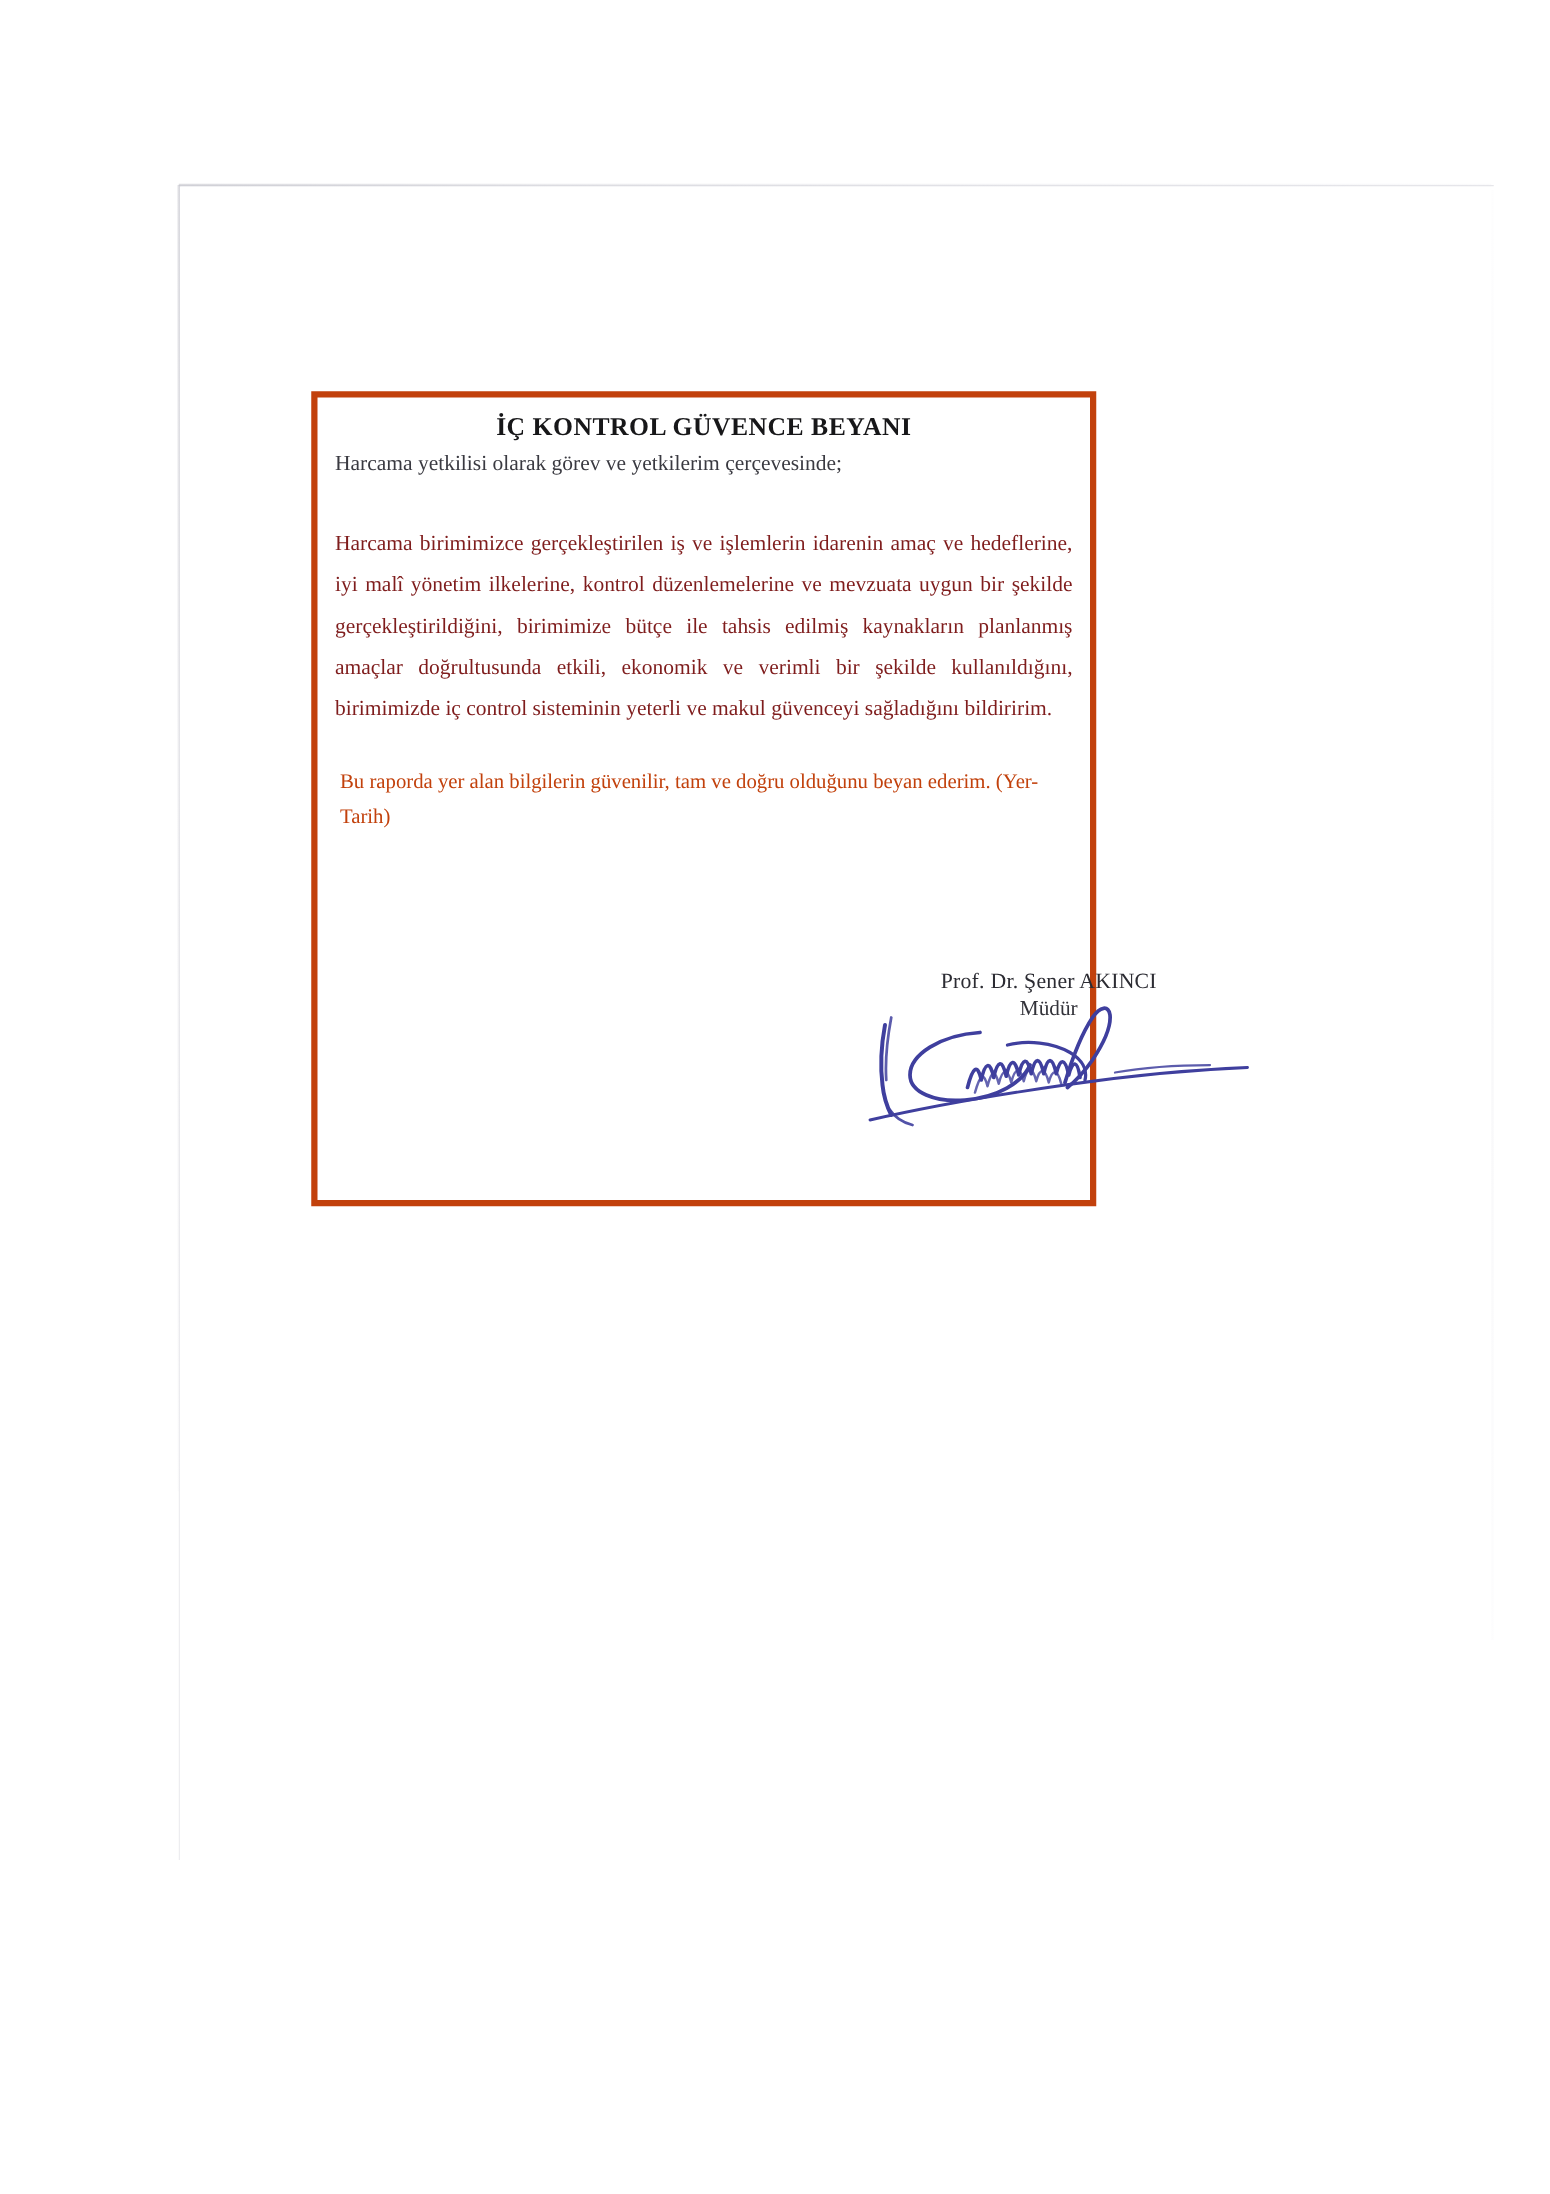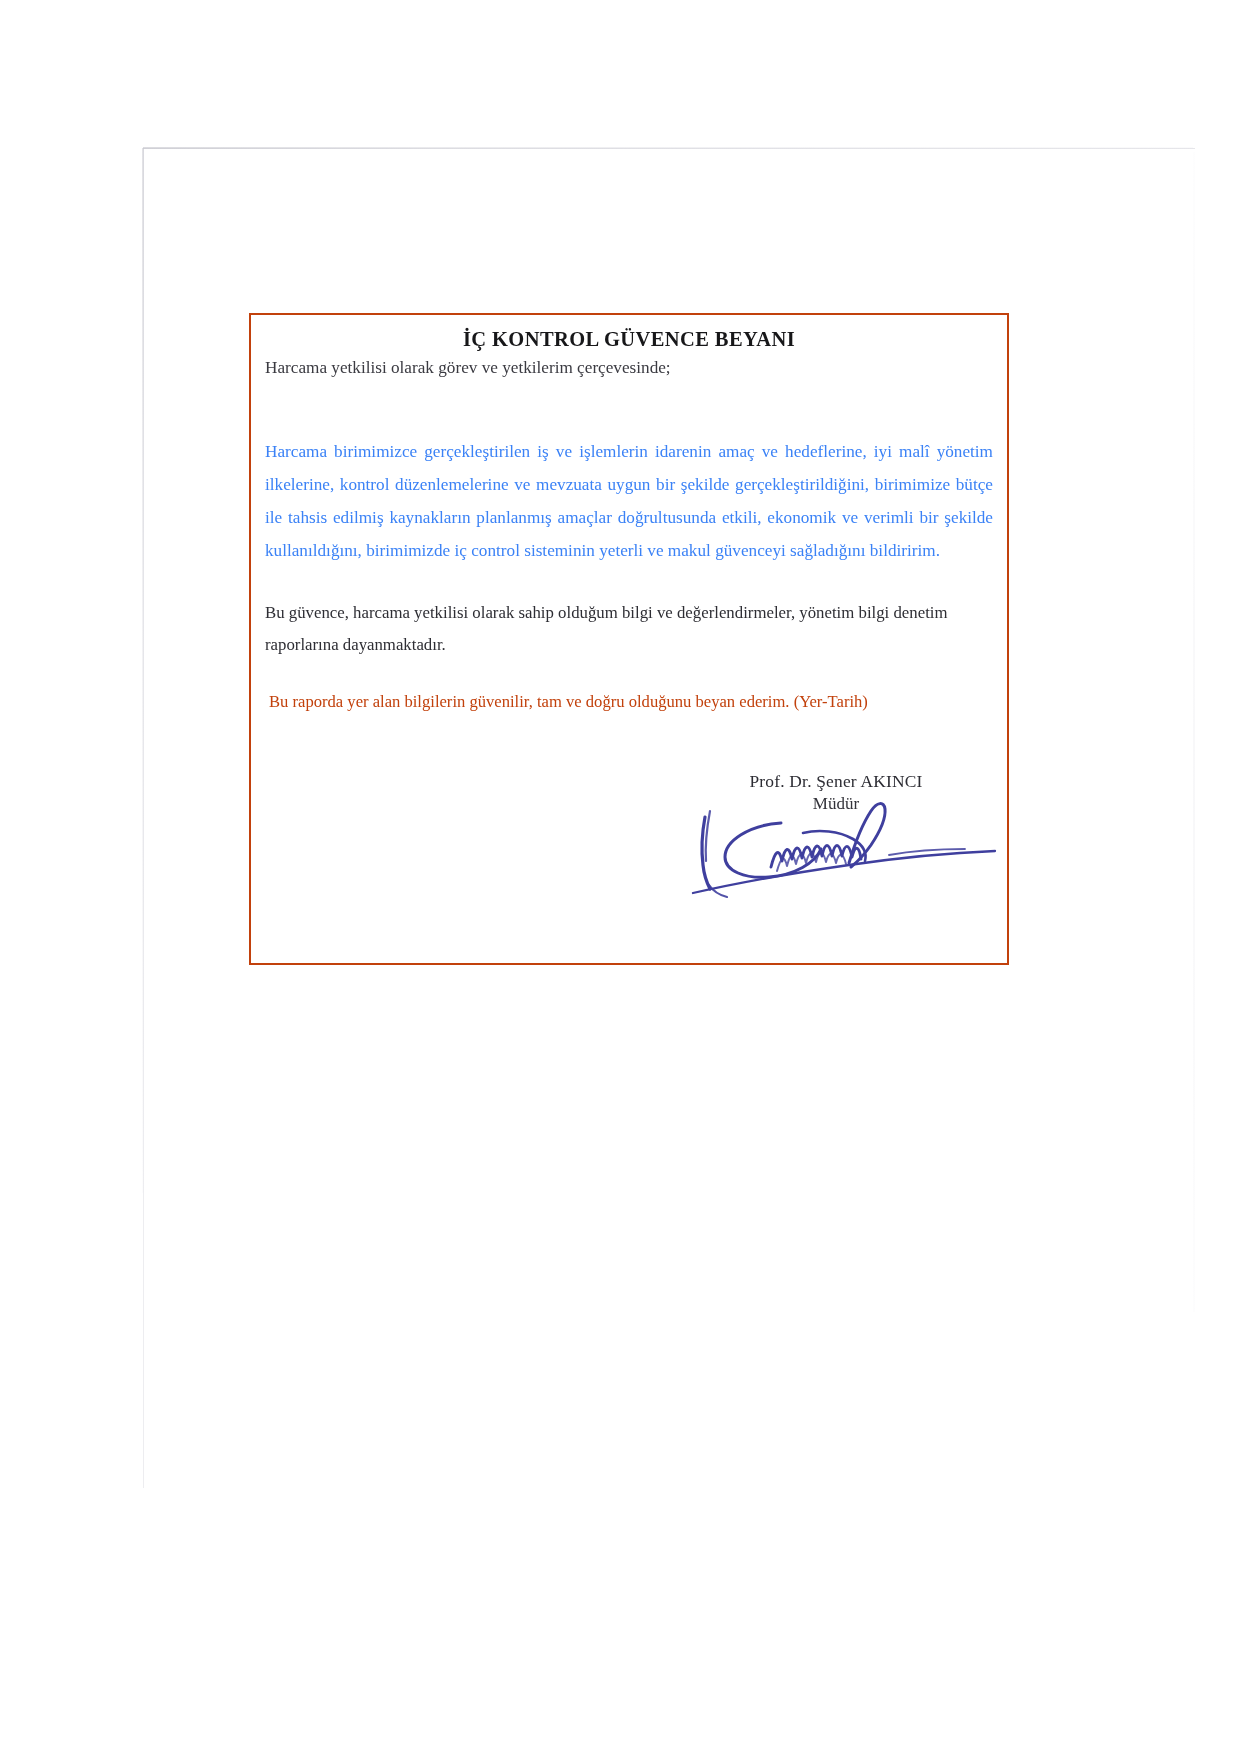--- a/index.html
+++ b/index.html
@@ -63,24 +63,24 @@
       rgba(240,240,244,0.10) 0%,
       rgba(226,226,232,0.26) 55%,
       rgba(234,234,240,0.10) 100%);
   }
 
   
   .statement-box {
     position: absolute;
     left: 249px;
     top: 313px;
-    width: 760px;
+    width: 628px;
     height: 652px;
     box-sizing: border-box;
-    border: 2px solid #c2410c;
+    border: 5px solid #c2410c;
     background: transparent;
   }
 
   .box-inner {
     position: absolute;
     left: 14px;
     top: 6px;
     right: 14px;
     color: #2b2b30;
   }
@@ -96,26 +96,26 @@
   }
 
   .intro-line {
     margin: 5px 0 0 0;
     font-size: 17.2px;
     color: #3a3a41;
     line-height: 1.45;
   }
 
   .body-para {
-    margin: 54px 0 0 0;
+    margin: 34px 0 0 0;
     font-size: 17.2px;
     line-height: 1.92;
     text-align: justify;
     text-justify: inter-word;
-    color: #3b82f6;
+    color: #7f1d1d;
   }
 
   .assurance-para {
     margin: 30px 0 0 0;
     font-size: 16.8px;
     line-height: 1.88;
     text-align: left;
     color: #2e2e34;
   }
 
@@ -168,21 +168,20 @@
 
   <div class="statement-box">
     <div class="box-inner">
 
       <div class="doc-title">İÇ KONTROL GÜVENCE BEYANI</div>
 
       <p class="intro-line">Harcama yetkilisi olarak görev ve yetkilerim çerçevesinde;</p>
 
       <p class="body-para">Harcama birimimizce gerçekleştirilen iş ve işlemlerin idarenin amaç ve hedeflerine, iyi malî yönetim ilkelerine, kontrol düzenlemelerine ve mevzuata uygun bir şekilde gerçekleştirildiğini, birimimize bütçe ile tahsis edilmiş kaynakların planlanmış amaçlar doğrultusunda etkili, ekonomik ve verimli bir şekilde kullanıldığını, birimimizde iç control sisteminin yeterli ve makul güvenceyi sağladığını bildiririm.</p>
 
-      <p class="assurance-para">Bu güvence, harcama yetkilisi olarak sahip olduğum bilgi ve değerlendirmeler, yönetim bilgi denetim raporlarına dayanmaktadır.</p>
 
       <p class="declaration-para">Bu raporda yer alan bilgilerin güvenilir, tam ve doğru olduğunu beyan ederim. (Yer-Tarih)</p>
 
     </div>
 
     <div class="signature-block">
       <div class="signer-name">Prof. Dr. Şener AKINCI</div>
       <div class="signer-title">Müdür</div>
     </div>
 

